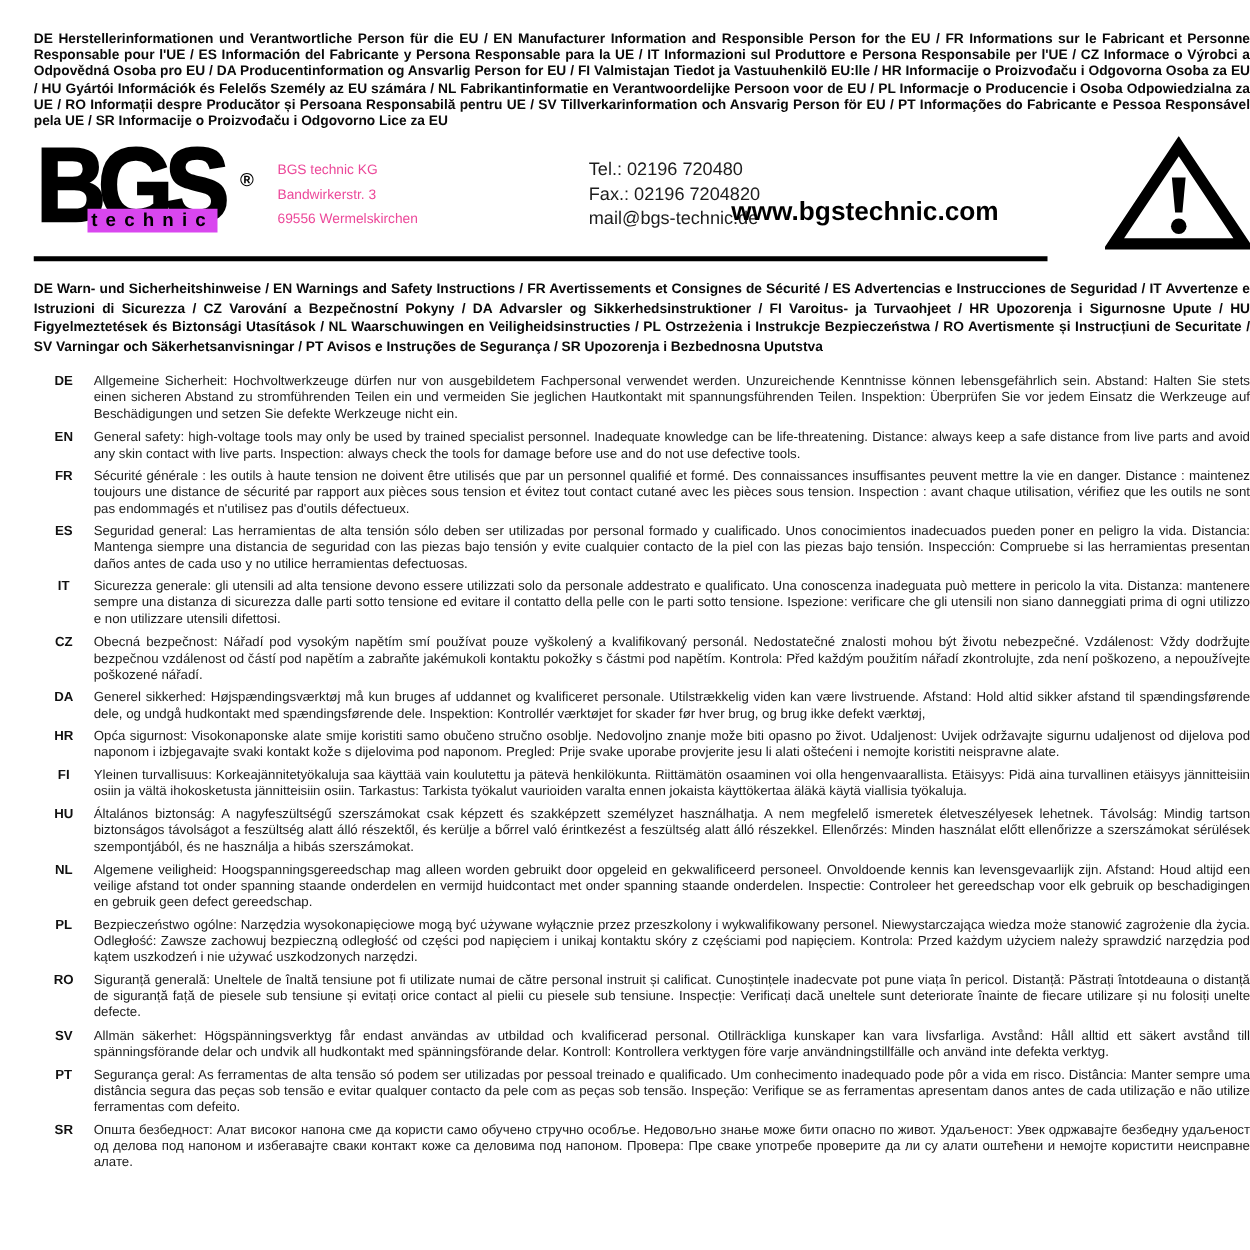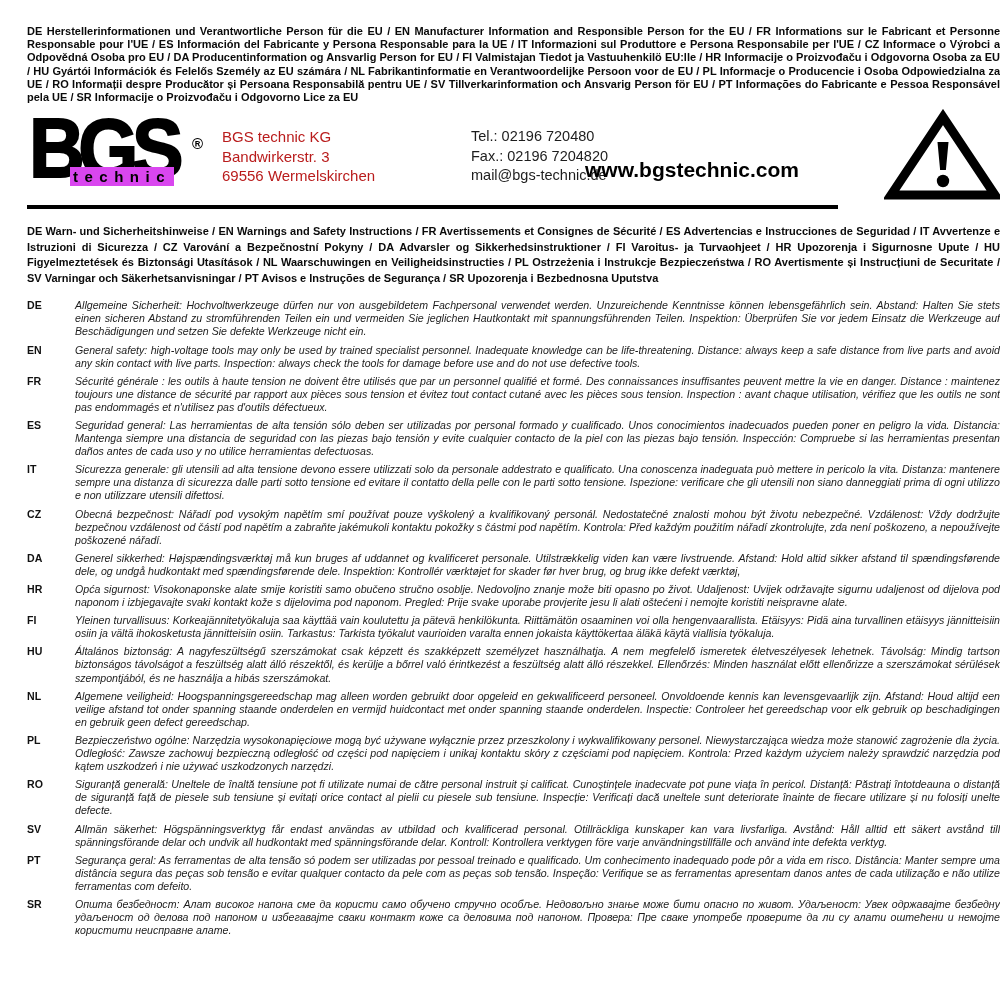--- a/index.html
+++ b/index.html
@@ -7,33 +7,33 @@
   .page{position:relative;box-sizing:border-box;width:1000px;height:1000px;padding:25px 0 0 27px;background:#fff;}
 
   .top-langs{margin:0;font-size:11px;line-height:13.2px;font-weight:bold;text-align:justify;color:#0a0a0a;}
 
   .brand-row{position:relative;height:86px;margin-top:11px;}
   .logo{position:absolute;left:2px;top:-4px;width:195px;height:86px;}
   .logo-main{white-space:nowrap;}
   .logo-bgs{display:inline-block;font-size:84px;line-height:74px;font-weight:bold;letter-spacing:-7px;transform:scaleX(0.92);transform-origin:left;-webkit-text-stroke:2px #000;}
   .logo-reg{font-size:15px;font-weight:bold;vertical-align:28px;margin-left:2px;}
   .logo-sub{position:absolute;left:41px;top:56px;background:#d946ef;padding:1px 3px;font-size:15px;font-weight:bold;letter-spacing:6.5px;}
-  .addr{position:absolute;left:195px;top:12px;font-size:15px;line-height:19.5px;color:#b91c1c;}
+  .addr{position:absolute;left:195px;top:12px;font-size:11px;line-height:19.5px;color:#ec4899;}
   .contact{position:absolute;left:398px;top:12px;font-size:14.5px;line-height:19.5px;color:#1d1d1d;margin-left:46px;}
   .website{position:absolute;left:558px;top:43px;font-size:21px;font-weight:bold;color:#000;}
   .tri{position:absolute;right:-2px;top:-6px;width:118px;height:94px;}
 
   .rule{height:4px;background:#000;width:811px;margin-top:4px;}
 
   .title-langs{margin:15px 0 0 0;font-size:11px;line-height:15.5px;font-weight:bold;text-align:justify;color:#0a0a0a;}
 
   .notes{margin-top:13px;}
   .note{display:flex;margin-bottom:5px;}
-  .code{flex:0 0 48px;font-weight:bold;font-size:10.6px;line-height:13.1px;color:#111;}
-  .txt{flex:1;margin:0;font-size:10.6px;line-height:13.1px;text-align:justify;color:#1c1c1c;font-style:italic;}
+  .code{flex:0 0 48px;font-weight:bold;font-size:10.6px;line-height:13.1px;color:#111;text-align:center;}
+  .txt{flex:1;margin:0;font-size:10.6px;line-height:13.1px;text-align:justify;color:#1c1c1c;}
 </style>
 </head>
 <body>
 
 <div class="page">
 
   <p class="top-langs">DE Herstellerinformationen und Verantwortliche Person für die EU / EN Manufacturer Information and Responsible Person for the EU / FR Informations sur le Fabricant et Personne Responsable pour l'UE / ES Información del Fabricante y Persona Responsable para la UE / IT Informazioni sul Produttore e Persona Responsabile per l'UE / CZ Informace o Výrobci a Odpovědná Osoba pro EU / DA Producentinformation og Ansvarlig Person for EU / FI Valmistajan Tiedot ja Vastuuhenkilö EU:lle / HR Informacije o Proizvođaču i Odgovorna Osoba za EU / HU Gyártói Információk és Felelős Személy az EU számára / NL Fabrikantinformatie en Verantwoordelijke Persoon voor de EU / PL Informacje o Producencie i Osoba Odpowiedzialna za UE / RO Informații despre Producător și Persoana Responsabilă pentru UE / SV Tillverkarinformation och Ansvarig Person för EU / PT Informações do Fabricante e Pessoa Responsável pela UE / SR Informacije o Proizvođaču i Odgovorno Lice za EU</p>
 
   <div class="brand-row">
     <div class="logo">

